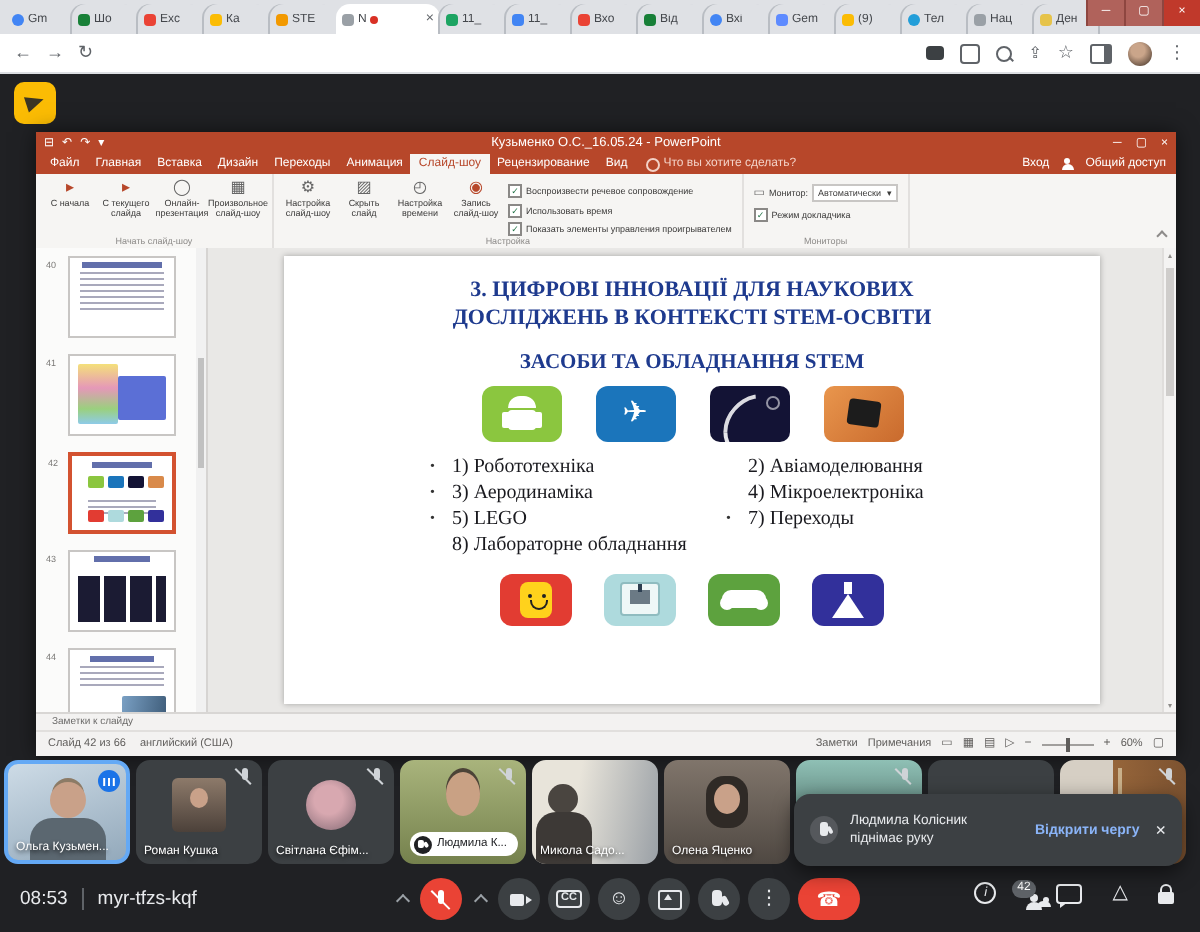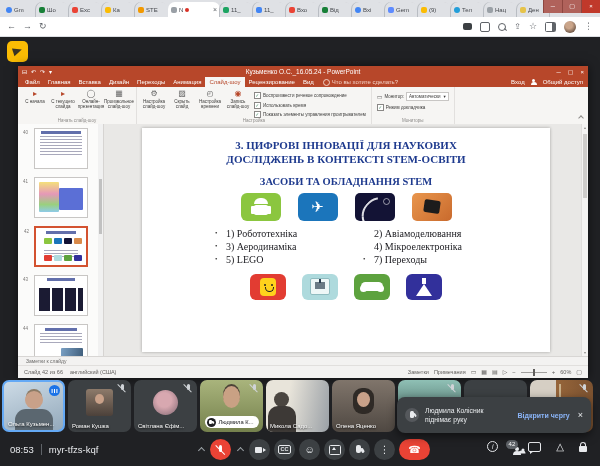--- a/index.html
+++ b/index.html
@@ -563,20 +563,21 @@
             <div class="ic ic-aero"></div>
             <div class="ic ic-chip"></div>
           </div>
           <div class="list">
             <div class="li"><span class="b">•</span><span>1)</span> <span>Робототехніка</span></div>
             <div class="li"><span>2)</span> <span class="u">Авіамоделювання</span></div>
             <div class="li"><span class="b">•</span><span>3)</span> <span>Аеродинаміка</span></div>
             <div class="li"><span>4)</span> <span>Мікроелектроніка</span></div>
             <div class="li"><span class="b">•</span><span>5)</span> <span>LEGO</span></div>
             <div class="li"><span class="b">•</span><span>7)</span> <span class="u">Переходы</span></div>
+            <div class="li"><span>8)</span> <span>Лабораторне обладнання</span></div>
           </div>
           <div class="irow2">
             <div class="ic2 ic-lego">
                 <span class="legoh"></span>
               </div>
             <div class="ic2 ic-printer">
                 <span class="prb"></span>
               </div>
             <div class="ic2 ic-pad">
                 <span class="padp"></span>

